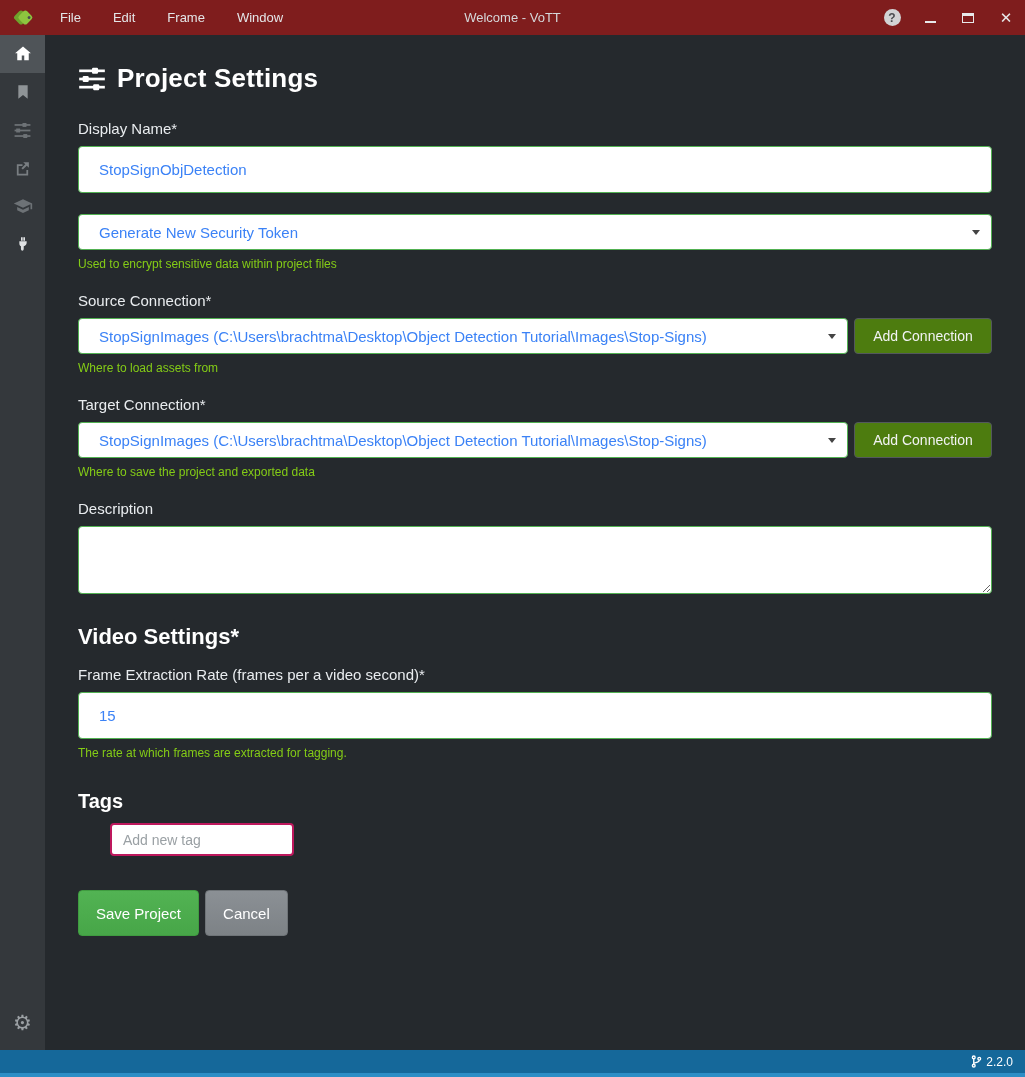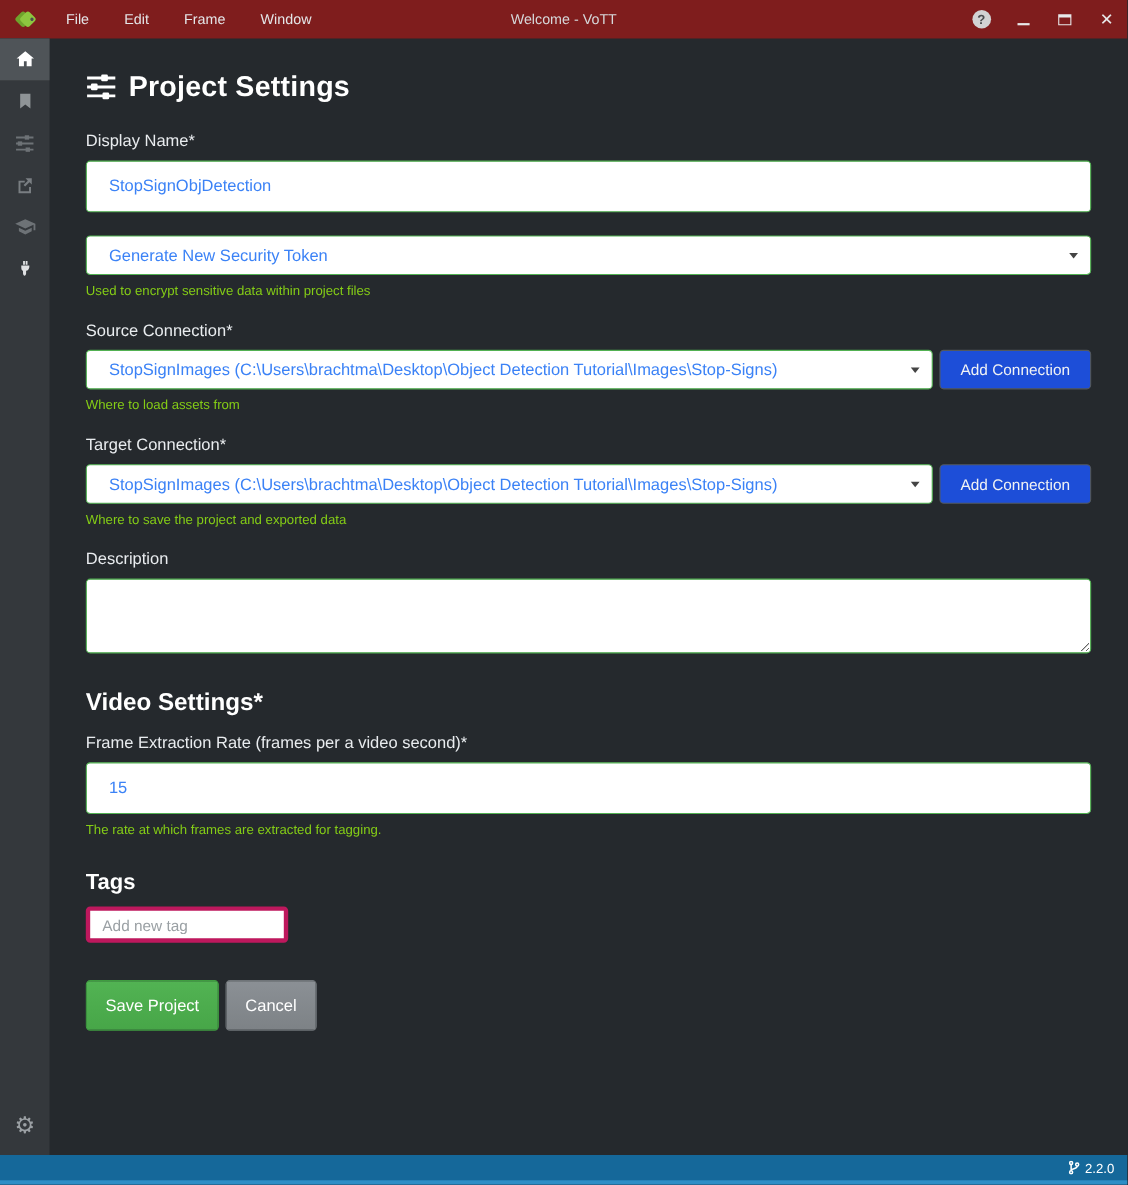--- a/index.html
+++ b/index.html
@@ -42,30 +42,30 @@
   .field label { display:block; color:#e9ecef; font-size:15px; margin-bottom:9px; }
   .tb, .sel, .ta { width:100%; background:#fff; border:1px solid #52b152; border-radius:4px;
     color:#3b82f6; font-size:15px; font-family:"Liberation Sans","DejaVu Sans",sans-serif; }
   .tb { height:47px; padding:0 20px; outline:none; }
   .sel { height:36px; display:flex; align-items:center; padding:0 20px; position:relative; cursor:default; }
   .sel .caret { position:absolute; right:11px; top:50%; margin-top:-2px; width:0; height:0;
     border-left:4px solid transparent; border-right:4px solid transparent; border-top:5px solid #444; }
   .help-text { font-size:12px; color:#84cc16; margin-top:7px; }
   .conn-row { display:flex; align-items:stretch; }
   .conn-row .sel { flex:1; }
-  .add-conn-btn { margin-left:6px; width:138px; background:#1d4ed8; border:1px solid #53585d;
+  .add-conn-btn { margin-left:6px; width:138px; background:#4d7c0f; border:1px solid #53585d;
     border-radius:4px; color:#f2f3f4; font-size:14px; display:flex; align-items:center;
     justify-content:center; cursor:pointer; white-space:nowrap; }
   .ta { height:68px; padding:10px 20px; resize:both; outline:none; }
 
   .section-heading { color:#fff; font-size:22px; font-weight:bold; margin:26px 0 16px 0; }
   .tags-heading { color:#fff; font-size:20px; font-weight:bold; margin:30px 0 10px 0; }
-  .tag-input { width:184px; height:33px; border:4px solid #be185d; border-radius:4px;
+  .tag-input { width:184px; height:33px; border:2px solid #be185d; border-radius:4px;
     padding:0 11px; font-size:14px; color:#495057; outline:none;
-    font-family:"Liberation Sans","DejaVu Sans",sans-serif; }
+    font-family:"Liberation Sans","DejaVu Sans",sans-serif;margin-left:32px; }
   .tag-input::placeholder { color:#9aa0a4; }
 
   .actions { margin-top:34px; display:flex; gap:6px; }
   .btn { border-radius:4px; font-size:15px; color:#fff; padding:0 17px; height:46px;
     display:flex; align-items:center; justify-content:center; cursor:pointer;
     font-family:"Liberation Sans","DejaVu Sans",sans-serif; }
   .btn-save { background:linear-gradient(#52b353,#47a648); border:1px solid #3f9c40; }
   .btn-cancel { background:linear-gradient(#8b9095,#7d8286); border:1px solid #6f7478; }
 
   

